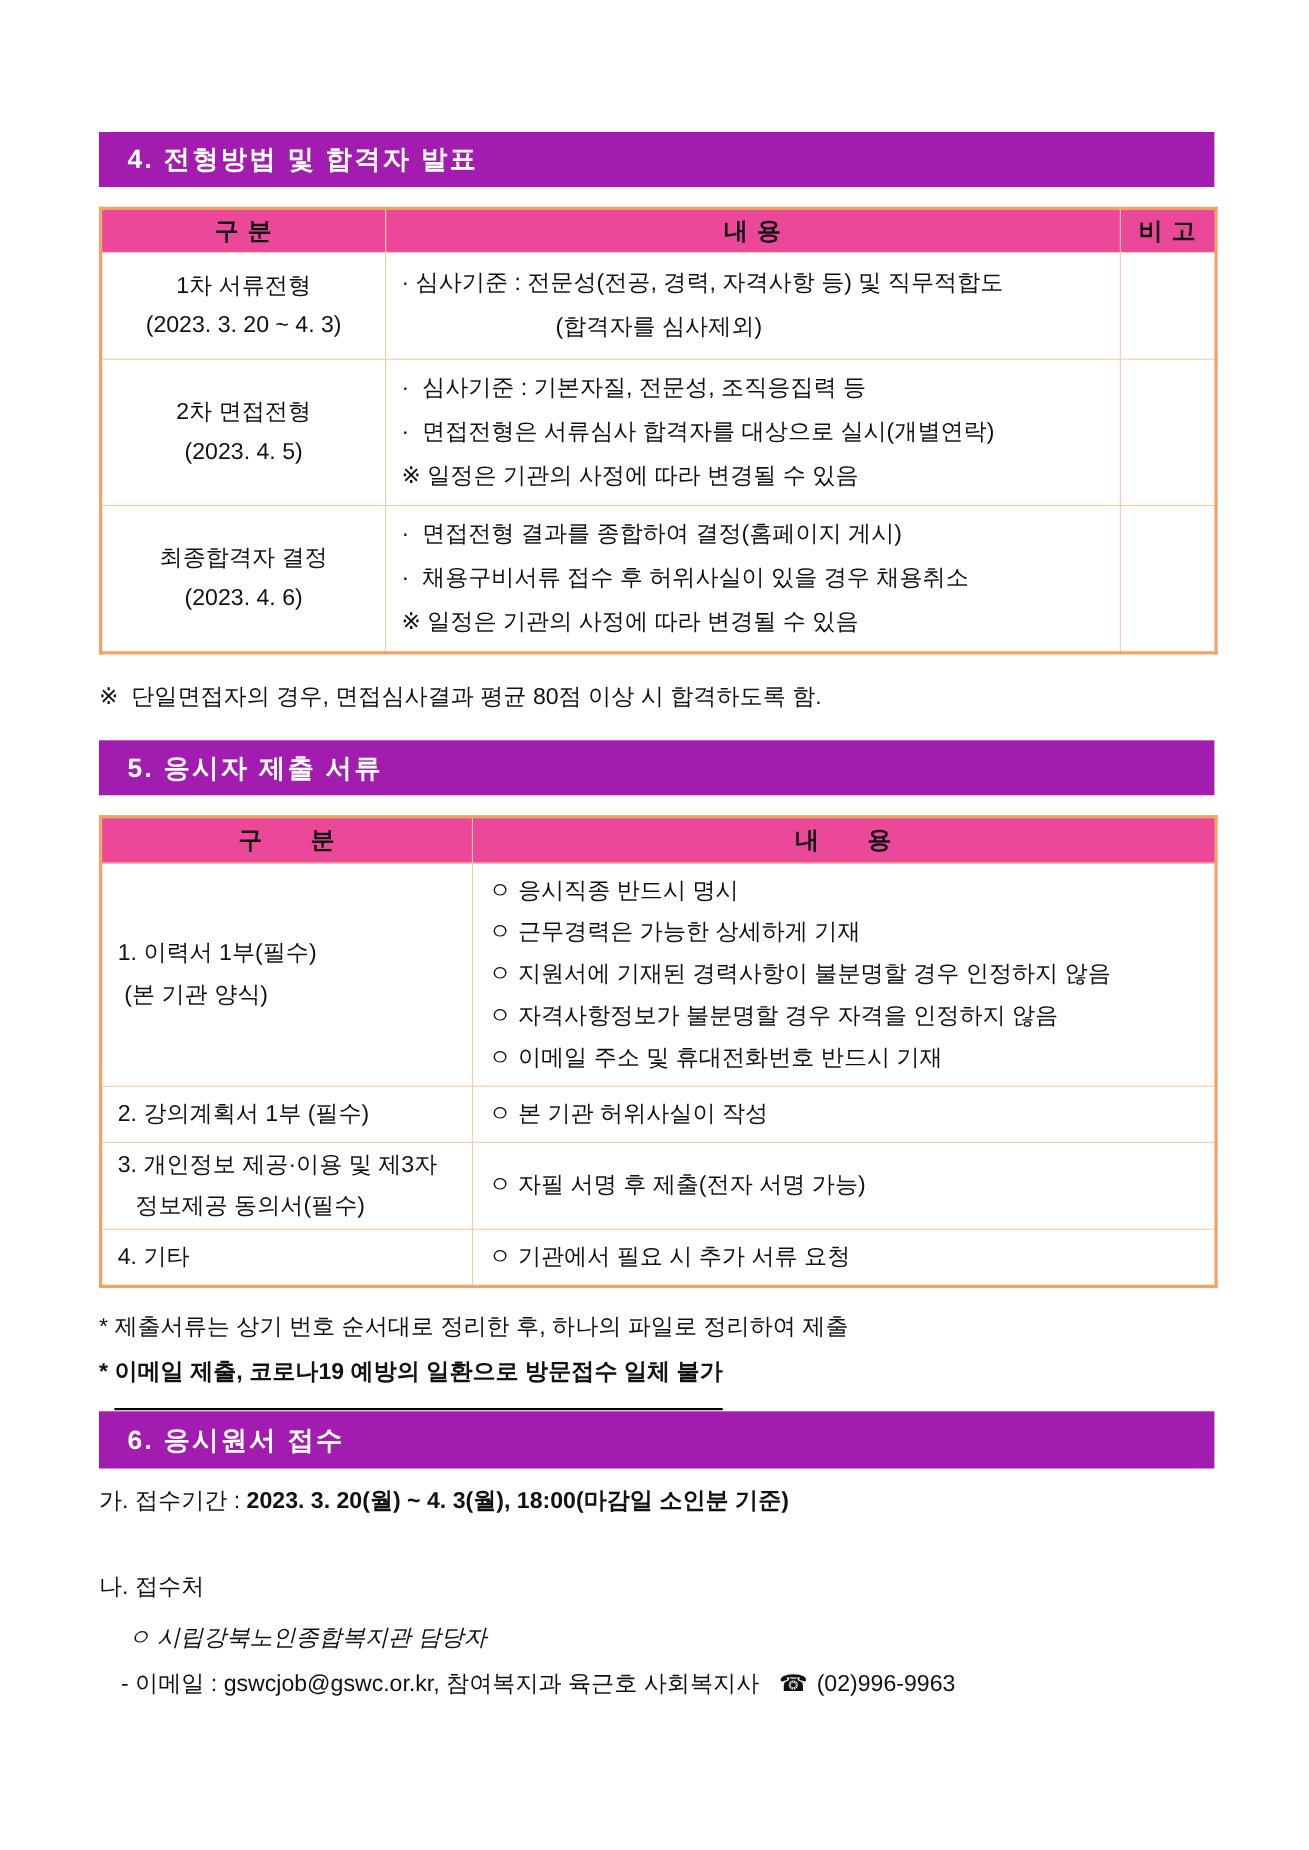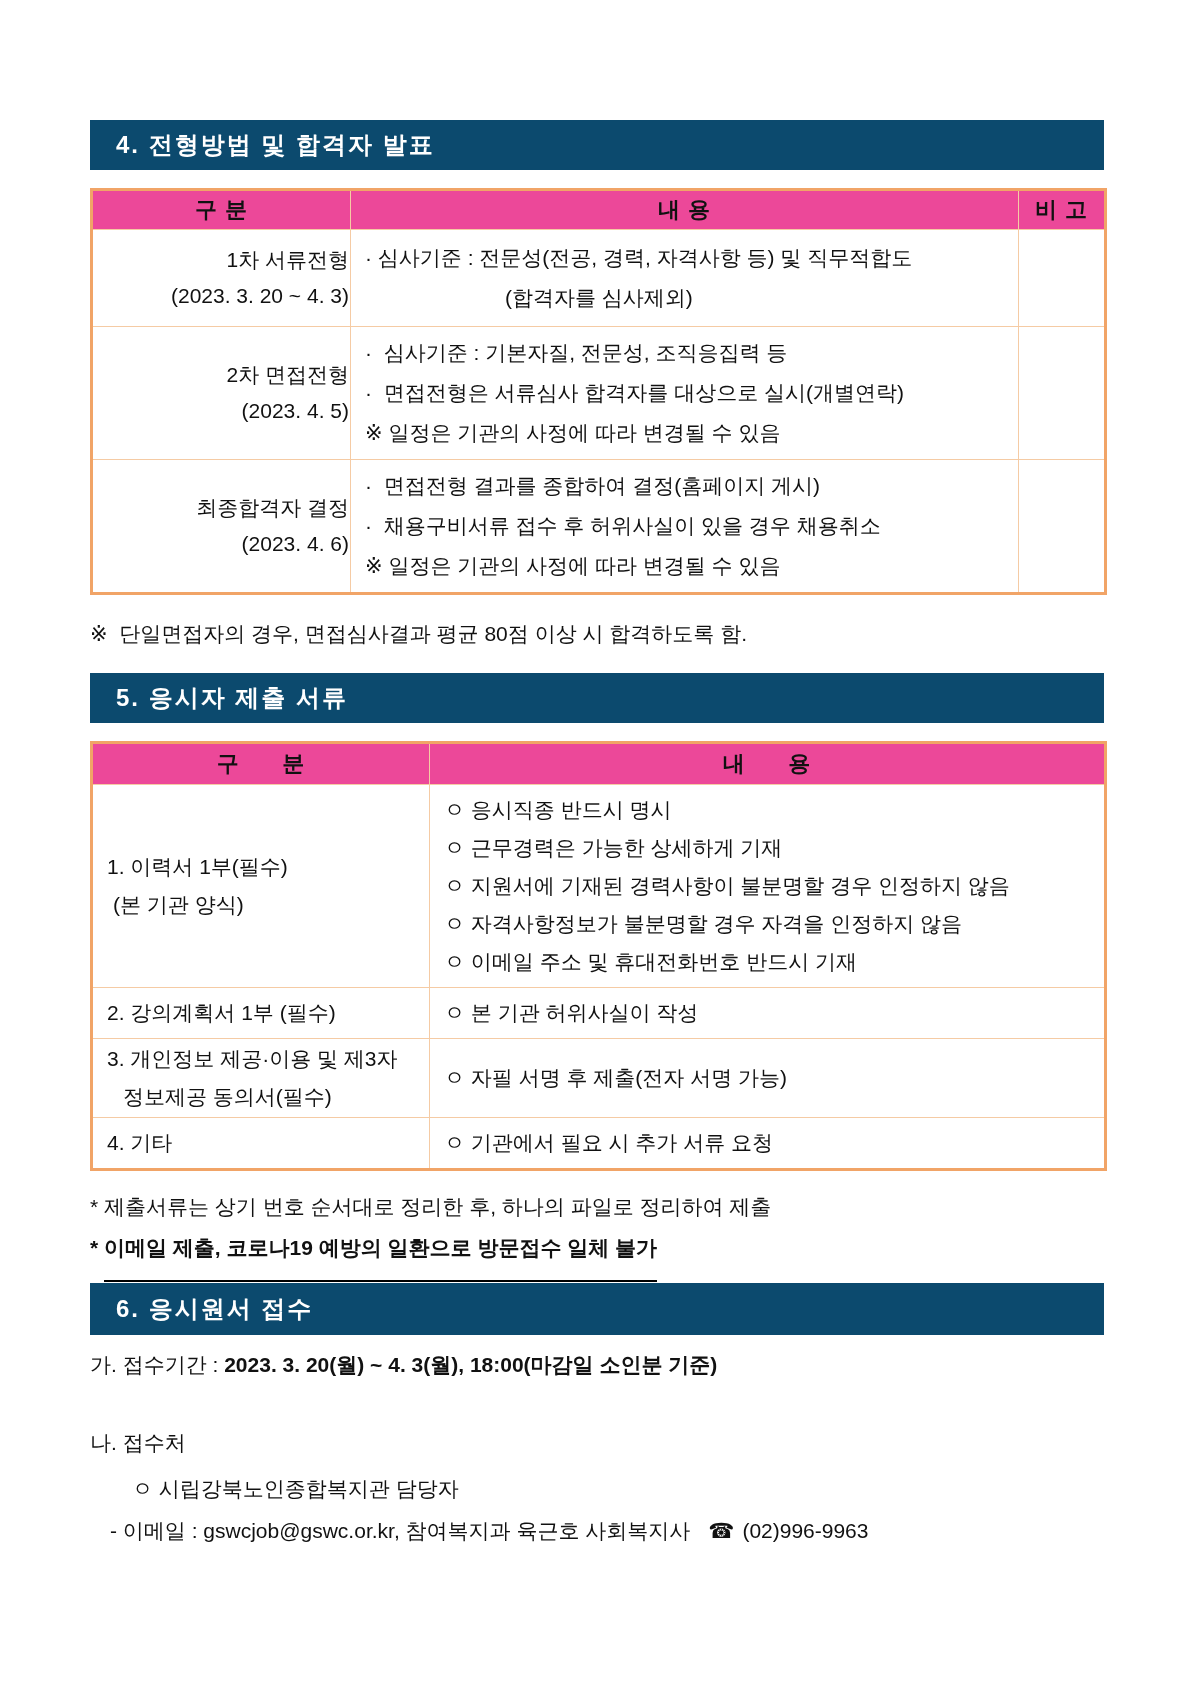--- a/index.html
+++ b/index.html
@@ -3,38 +3,38 @@
 <meta charset="utf-8">
 <style>
   html,body { margin:0; padding:0; }
   body {
     width:1190px; height:1682px; background:#ffffff; overflow:hidden;
     font-family:"Liberation Sans","DejaVu Sans",sans-serif; color:#111111;
   }
   .content { width:1014px; margin-left:90px; }
 
   .section-bar {
-    height:50px; background:#0c4a6e; color:#ffffff;
+    height:50px; background:#a21caf; color:#ffffff;
     display:flex; align-items:center; padding-left:26px; box-sizing:border-box;
     font-size:24px; font-weight:bold; letter-spacing:2px;
   }
   .bar4 { margin-top:120px; }
   .bar5 { margin-top:26px; }
   .bar6 { margin-top:22px; height:52px; }
 
   table { border-collapse:collapse; table-layout:fixed; width:1014px; }
   .tbl { border:3px solid #F1A467; margin-top:18px; }
   .tbl th, .tbl td { border:1px solid #F5CBA4; box-sizing:border-box; vertical-align:middle; }
   .tbl th {
     background:#ec4899; font-size:22px; font-weight:bold; height:40px;
     white-space:pre; letter-spacing:1px; text-align:center;
   }
   .tbl td { font-size:21px; }
   .gubun { text-align:center; }
-  .gubun .gline { line-height:36px; white-space:pre-wrap;text-align:right; }
+  .gubun .gline { line-height:36px; white-space:pre-wrap; }
   .naeyong { padding:6px 10px 6px 14px; }
   .naeyong .ln { line-height:40px; white-space:pre-wrap; }
   .t2 .naeyong .ln { line-height:38px; }
   .indent-140 { padding-left:140px; }
   .gubun-left { text-align:left; padding-left:14px; }
   .gubun-left .gline { line-height:38px; }
   .ind-6 { padding-left:6px; }
   .ind-16 { padding-left:16px; }
 
   .r1-t1 { height:97px; }
@@ -49,21 +49,21 @@
 
   .note { font-size:21px; line-height:27px; margin:25px 0 0 0; white-space:pre-wrap; }
   .note-star1 { margin-top:22px; }
   .note-star2 { margin-top:14px; font-weight:bold; }
   .ul-heavy { border-bottom:2.5px solid #000; padding-bottom:21px; }
 
   .plain-line { font-size:21px; line-height:28px; margin:0; white-space:pre-wrap; }
   .ga-line { margin-top:16px; }
   .ga-line b { font-weight:bold; }
   .na-line { margin-top:50px; }
-  .org-line { margin-top:18px; margin-left:42px; }
+  .org-line { margin-top:18px; margin-left:26px;font-style:italic; }
   .email-line { margin-top:14px; margin-left:20px; }
   .phone-icon { margin:0 8px 0 18px; }
 </style>
 </head>
 <body>
 
 <div class="content">
 
   <div class="section-bar bar4">
     <span>4. 전형방법 및 합격자 발표</span>

